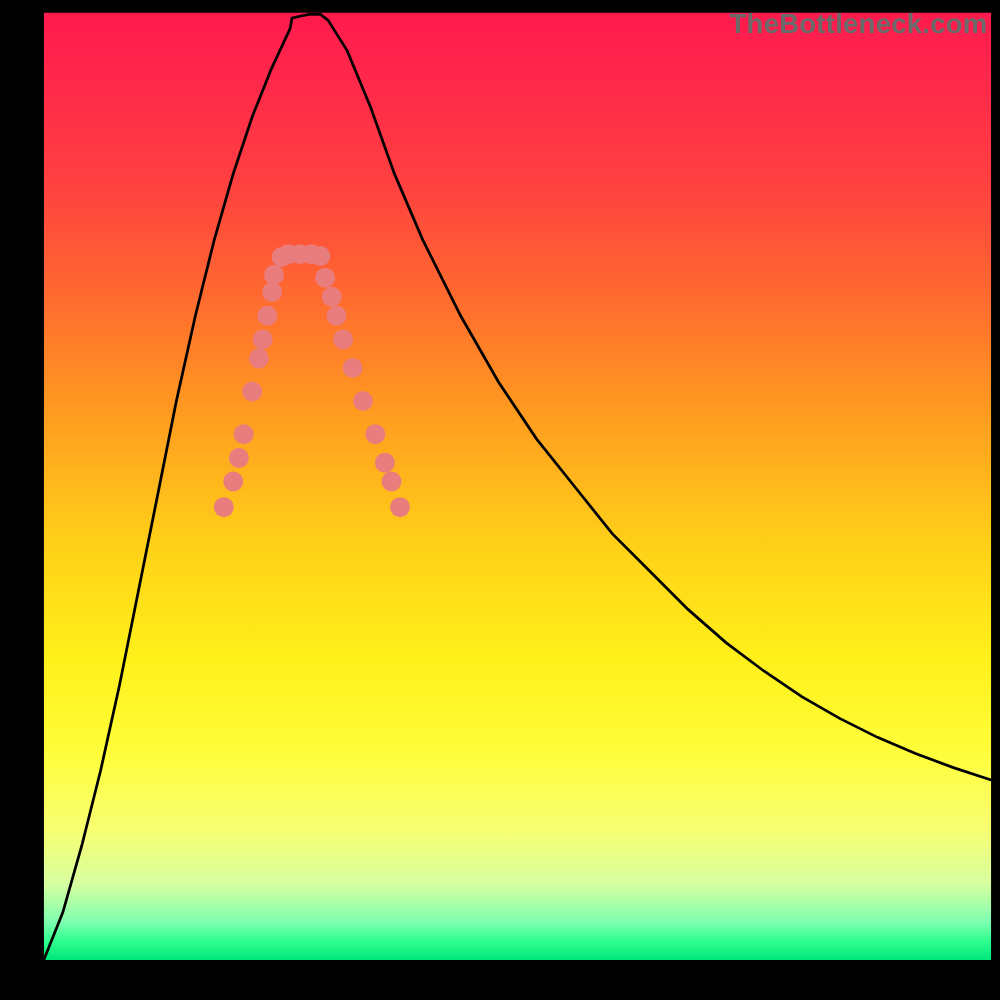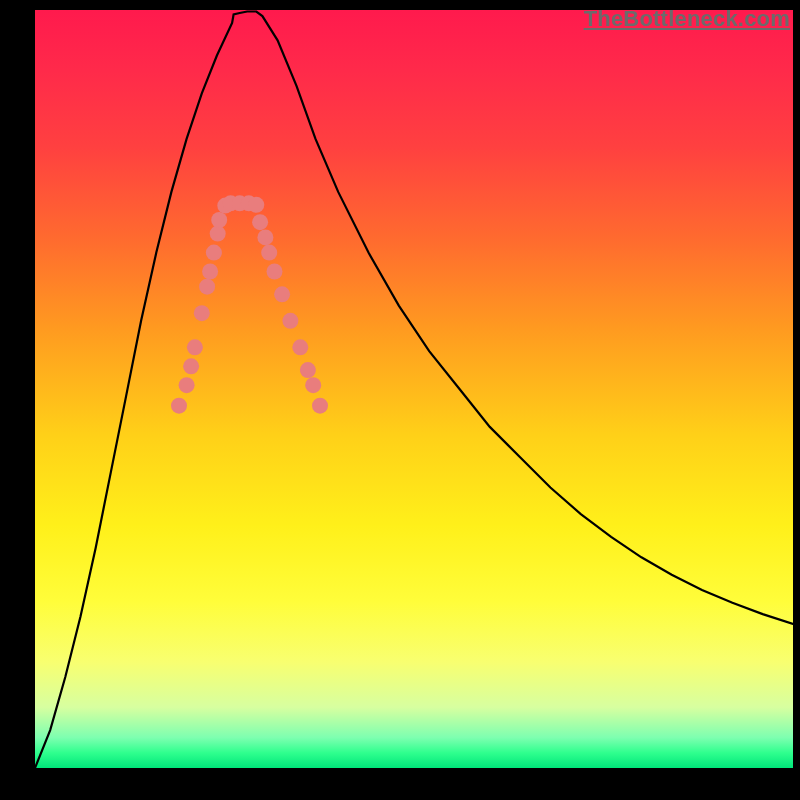--- a/index.html
+++ b/index.html
@@ -47,21 +47,20 @@
   }
   .watermark {
     position: absolute;
     top: 6px;
     right: 10px;
     color: #6b6b6b;
     font-size: 22px;
     font-weight: 600;
     letter-spacing: 0.2px;
     user-select: none;
-    text-decoration: underline;
   }
   svg {
     position: absolute;
     inset: 0;
     display: block;
   }
   .curve {
     fill: none;
     stroke: #000;
     stroke-width: 2.2;

